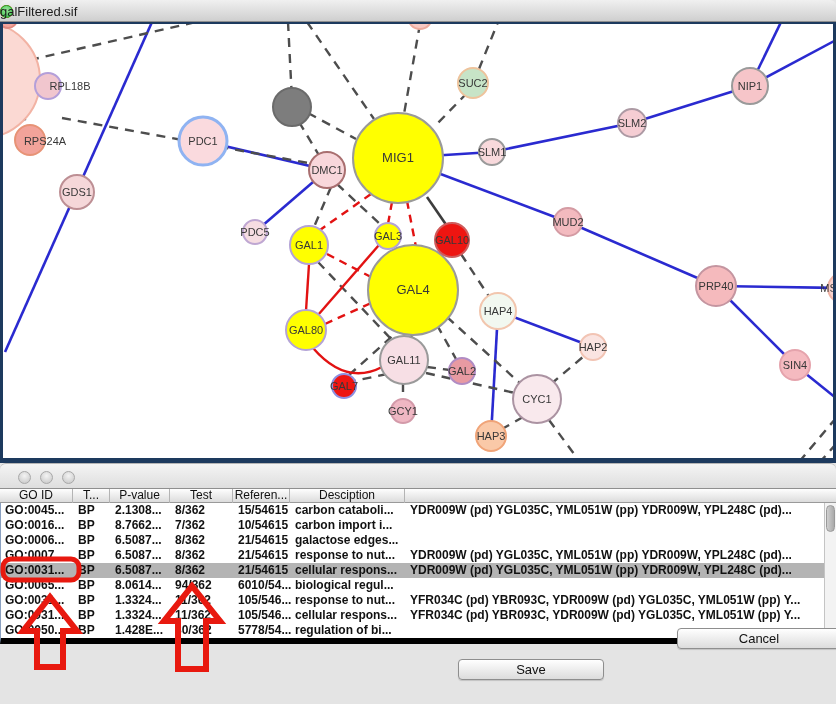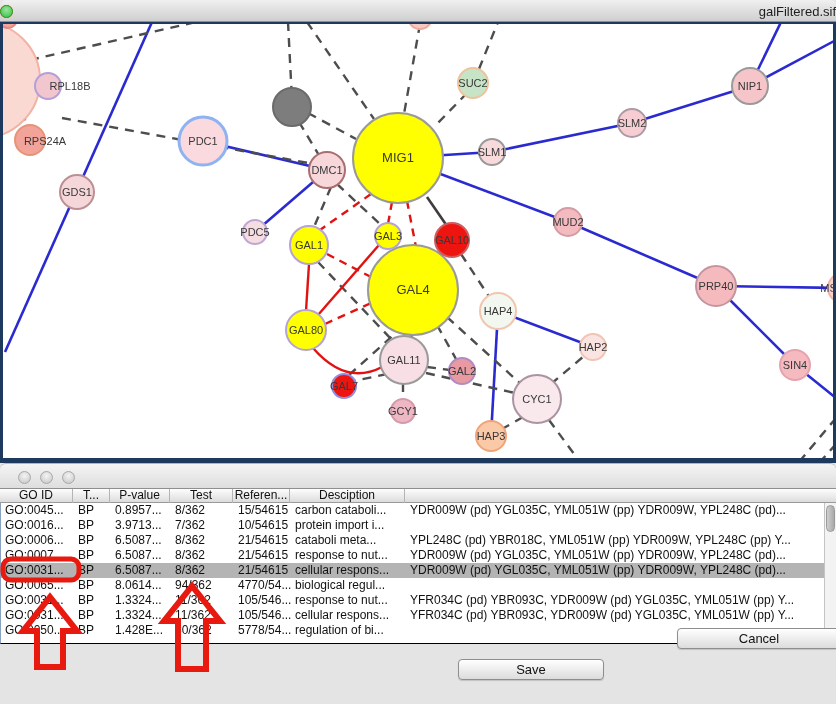--- a/index.html
+++ b/index.html
@@ -4,41 +4,41 @@
 <style>
   html,body{margin:0;padding:0;}
   body{width:836px;height:704px;position:relative;overflow:hidden;
        font-family:"Liberation Sans",sans-serif;background:#e6e6e6;}
   .win-titlebar{position:absolute;left:0;width:836px;
        background:linear-gradient(#f0f0f0,#cfcfcf);
        border-bottom:1px solid #8f8f8f;box-sizing:border-box;}
   .tb-top{top:0;height:22px;border-radius:6px 6px 0 0;}
   .tb-noa{top:463px;height:26px;background:linear-gradient(#f4f4f4,#dedede);
        border-top:1px solid #b5b5b5;border-radius:6px 6px 0 0;}
-  .tb-title{position:absolute;width:100%;text-align:right;font-size:13px;}
+  .tb-title{position:absolute;width:100%;text-align:left;font-size:13px;}
   .tb-top .tb-title{top:4px;color:#1d1d1d;}
   .tb-noa .tb-title{top:6px;color:#6b6b6b;}
   .light{position:absolute;width:13px;height:13px;border-radius:50%;box-sizing:border-box;}
   .tb-top .light{top:5px;}
   .tb-noa .light{top:7px;background:radial-gradient(circle at 50% 35%,#f4f4f4,#c4c4c4);border:1px solid #a8a8a8;}
   .l1{left:18px;} .l2{left:40px;} .l3{left:62px;}
   .light.red{background:radial-gradient(circle at 50% 35%,#ff8a80,#f44d42);border:1px solid #d3362f;}
   .light.yellow{background:radial-gradient(circle at 50% 35%,#ffe082,#fcb826);border:1px solid #d89b1e;}
   .light.green{background:radial-gradient(circle at 50% 35%,#9ae69a,#35bd45);border:1px solid #22a02f;}
   .graph-area{position:absolute;left:0;top:22px;width:836px;height:441px;background:#fff;
        border:3px solid #1d3a5e;border-top-width:2px;border-bottom-width:5px;box-sizing:border-box;overflow:hidden;}
   .graph-area svg{display:block;}
   svg text.nlabel{fill:#383838;}
   
   .noa-header{position:absolute;left:0;top:489px;width:836px;height:14px;display:flex;
        background:linear-gradient(#fefefe,#dcdcdc);border-bottom:1px solid #9a9a9a;box-sizing:border-box;}
   .hc{height:14px;line-height:13px;font-size:12px;text-align:center;color:#111;
        border-right:1px solid #b4b4b4;box-sizing:border-box;overflow:hidden;white-space:nowrap;}
   .noa-body{position:absolute;left:0;top:503px;width:836px;height:141px;background:#fff;
-       border-left:1px solid #8aa0c0;border-bottom:1px solid #000000;box-sizing:border-box;overflow:hidden;}
+       border-left:1px solid #8aa0c0;border-bottom:6px solid #000000;box-sizing:border-box;overflow:hidden;font-weight:bold;}
   .trow{display:flex;height:15px;}
   .trow.sel{background:#b4b4b4;}
   .tc{height:15px;line-height:15px;font-size:12px;color:#111;padding-left:4px;
       box-sizing:border-box;overflow:hidden;white-space:nowrap;}
   .c0{width:73px}.c1{width:37px}.c2{width:60px}.c3{width:63px}.c4{width:57px}.c5{width:115px}.c6{width:419px}
   .hc.c6{width:419px}
   .hcorner{width:12px;border-right:none;}
   .vscroll{position:absolute;right:0;top:503px;width:12px;height:141px;background:#f3f3f3;
        border-left:1px solid #c4c4c4;box-sizing:border-box;}
   .vthumb{position:absolute;left:1px;top:2px;width:9px;height:27px;border-radius:5px;
@@ -192,42 +192,41 @@
   <div class="hc c3">Test</div>
   <div class="hc c4">Referen...</div>
   <div class="hc c5">Desciption</div>
   <div class="hc hcorner"></div>
 </div>
 
 <div class="noa-body">
     <div class="trow">
       <div class="tc c0">GO:0045...</div>
       <div class="tc c1">BP</div>
-      <div class="tc c2">0.8957...</div>
+      <div class="tc c2">2.1308...</div>
       <div class="tc c3">8/362</div>
       <div class="tc c4">15/54615</div>
       <div class="tc c5">carbon cataboli...</div>
       <div class="tc c6">YDR009W (pd) YGL035C, YML051W (pp) YDR009W, YPL248C (pd)...</div>
     </div>
     <div class="trow">
       <div class="tc c0">GO:0016...</div>
       <div class="tc c1">BP</div>
-      <div class="tc c2">3.9713...</div>
+      <div class="tc c2">8.7662...</div>
       <div class="tc c3">7/362</div>
       <div class="tc c4">10/54615</div>
-      <div class="tc c5">protein import i...</div>
+      <div class="tc c5">carbon import i...</div>
     </div>
     <div class="trow">
       <div class="tc c0">GO:0006...</div>
       <div class="tc c1">BP</div>
       <div class="tc c2">6.5087...</div>
       <div class="tc c3">8/362</div>
       <div class="tc c4">21/54615</div>
-      <div class="tc c5">cataboli meta...</div>
-      <div class="tc c6">YPL248C (pd) YBR018C, YML051W (pp) YDR009W, YPL248C (pp) Y...</div>
+      <div class="tc c5">galactose edges...</div>
     </div>
     <div class="trow">
       <div class="tc c0">GO:0007...</div>
       <div class="tc c1">BP</div>
       <div class="tc c2">6.5087...</div>
       <div class="tc c3">8/362</div>
       <div class="tc c4">21/54615</div>
       <div class="tc c5">response to nut...</div>
       <div class="tc c6">YDR009W (pd) YGL035C, YML051W (pp) YDR009W, YPL248C (pd)...</div>
     </div>
@@ -238,21 +237,21 @@
       <div class="tc c3">8/362</div>
       <div class="tc c4">21/54615</div>
       <div class="tc c5">cellular respons...</div>
       <div class="tc c6">YDR009W (pd) YGL035C, YML051W (pp) YDR009W, YPL248C (pd)...</div>
     </div>
     <div class="trow">
       <div class="tc c0">GO:0065...</div>
       <div class="tc c1">BP</div>
       <div class="tc c2">8.0614...</div>
       <div class="tc c3">94/362</div>
-      <div class="tc c4">4770/54...</div>
+      <div class="tc c4">6010/54...</div>
       <div class="tc c5">biological regul...</div>
     </div>
     <div class="trow">
       <div class="tc c0">GO:0031...</div>
       <div class="tc c1">BP</div>
       <div class="tc c2">1.3324...</div>
       <div class="tc c3">11/362</div>
       <div class="tc c4">105/546...</div>
       <div class="tc c5">response to nut...</div>
       <div class="tc c6">YFR034C (pd) YBR093C, YDR009W (pd) YGL035C, YML051W (pp) Y...</div>

